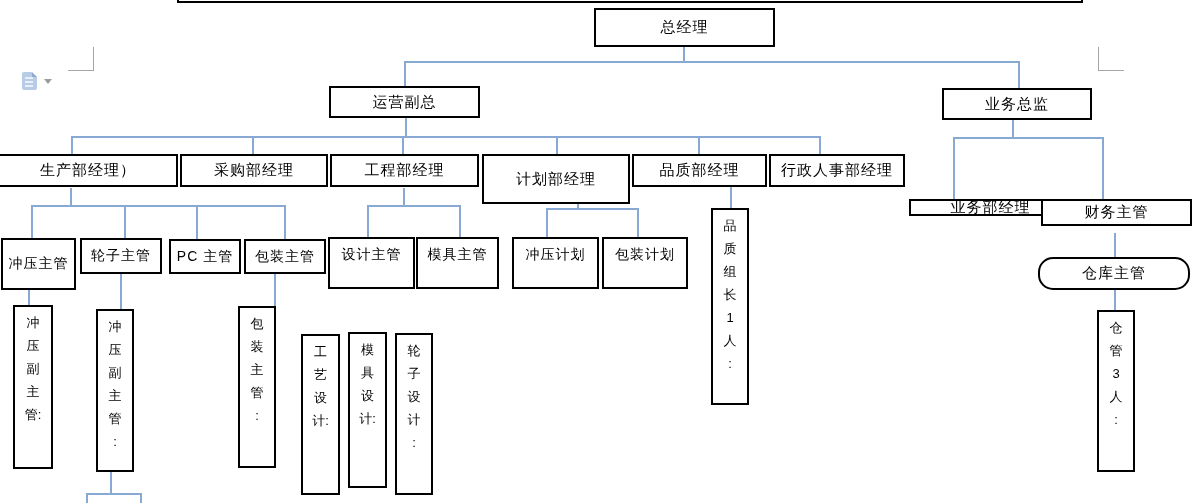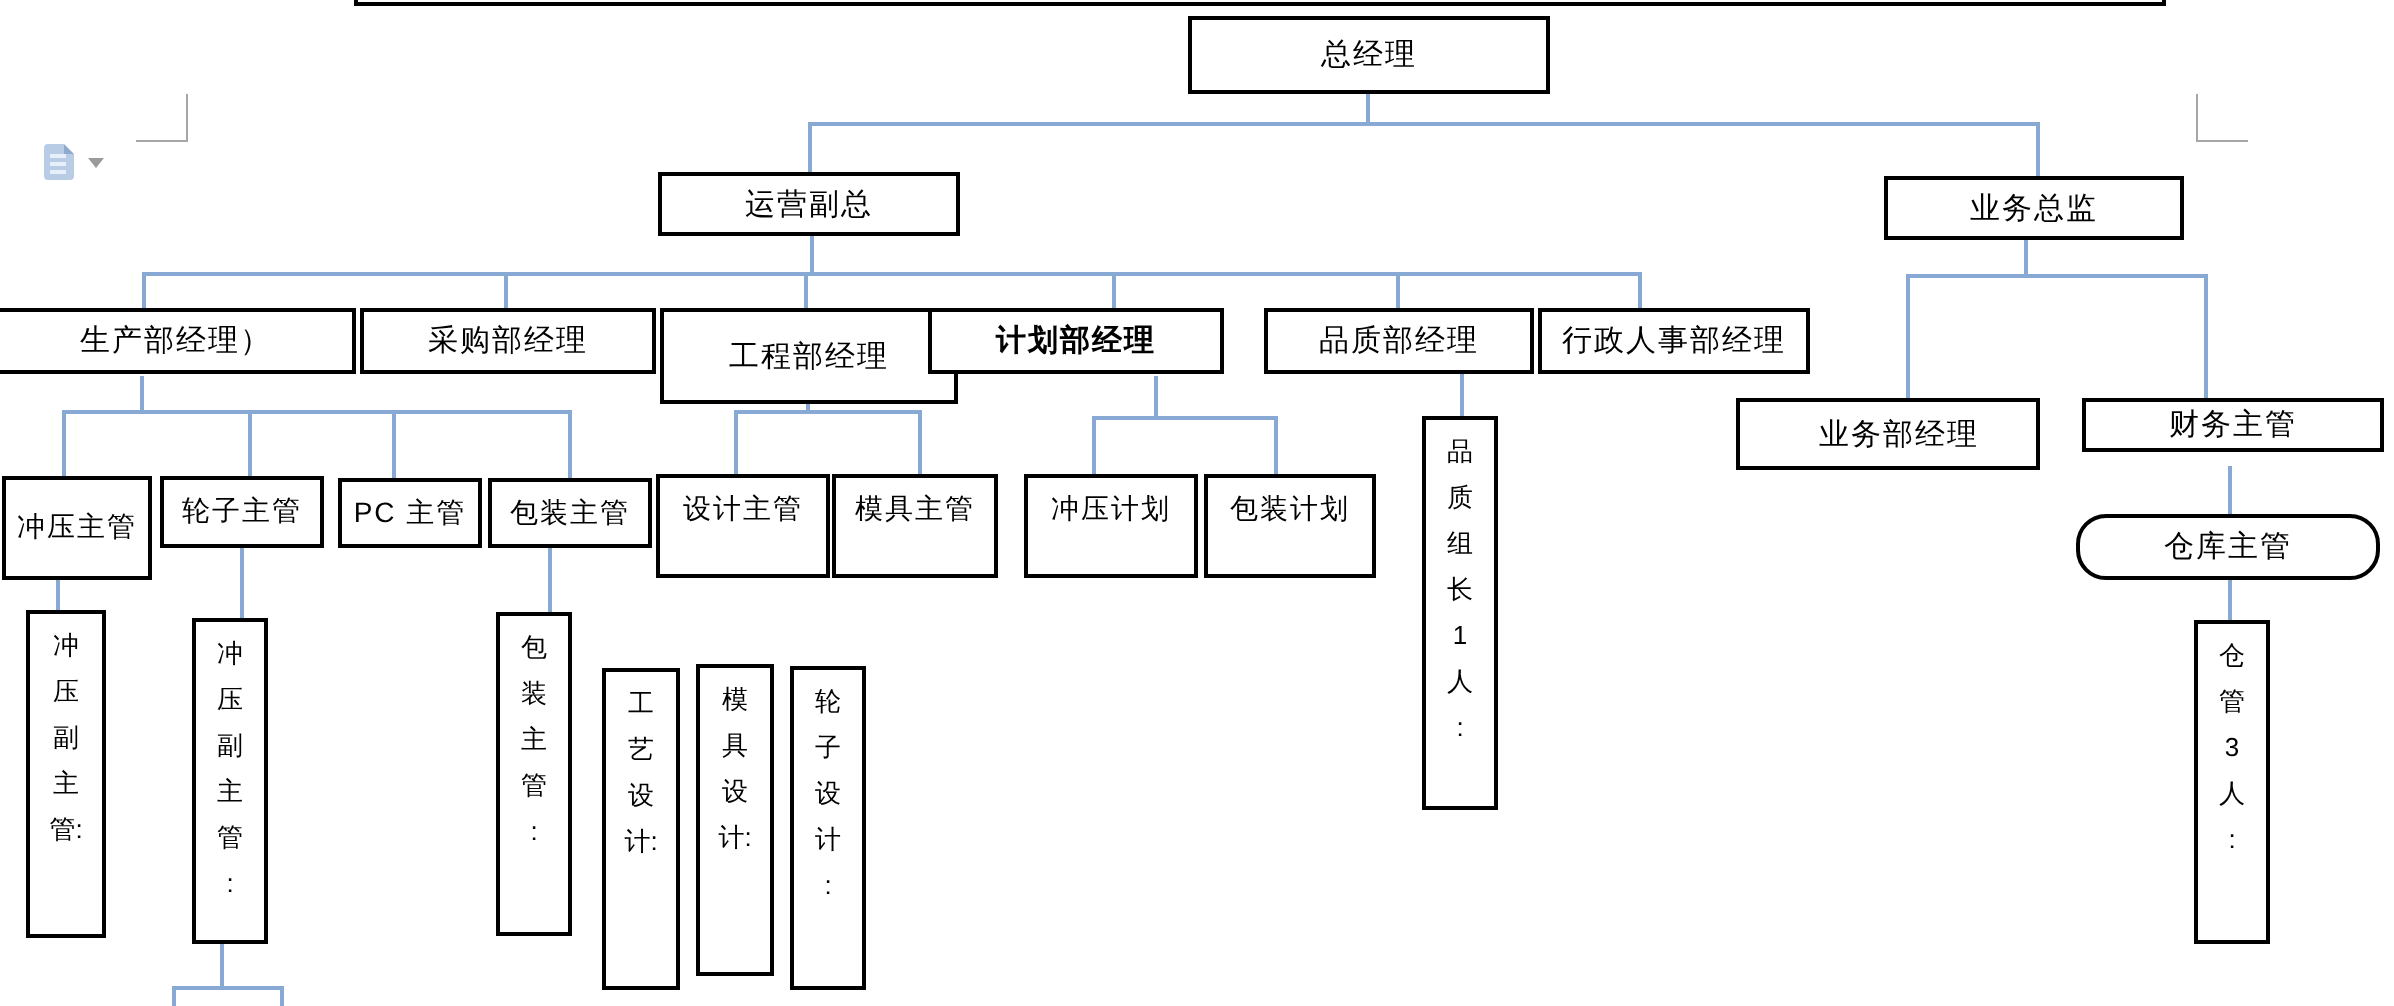--- a/index.html
+++ b/index.html
@@ -108,41 +108,41 @@
   <div class="cl" style="left:86px;top:493px;width:2px;height:10px;"></div>
   <div class="cl" style="left:140px;top:493px;width:2px;height:10px;"></div>
 
   <div class="node" style="left:594px;top:8px;width:181px;height:39px;">总经理</div>
 
   <div class="node" style="left:329px;top:86px;width:151px;height:32px;">运营副总</div>
   <div class="node" style="left:942px;top:88px;width:150px;height:32px;">业务总监</div>
 
   <div class="node" style="left:-2px;top:154px;width:180px;height:33px;">生产部经理）</div>
   <div class="node" style="left:180px;top:154px;width:148px;height:33px;">采购部经理</div>
-  <div class="node" style="left:330px;top:154px;width:149px;height:48px;">工程部经理</div>
-  <div class="node" style="left:464px;top:154px;width:148px;height:33px;font-weight:bold;">计划部经理</div>
+  <div class="node" style="left:330px;top:154px;width:149px;height:33px;">工程部经理</div>
+  <div class="node" style="left:482px;top:154px;width:148px;height:50px;">计划部经理</div>
   <div class="node" style="left:632px;top:154px;width:135px;height:33px;">品质部经理</div>
   <div class="node" style="left:769px;top:154px;width:136px;height:33px;">行政人事部经理</div>
 
-  <div class="node" style="left:868px;top:199px;width:152px;height:36px;padding-left:11px;">业务部经理</div>
+  <div class="node" style="left:909px;top:199px;width:152px;height:17px;padding-left:11px;">业务部经理</div>
   <div class="node" style="left:1041px;top:199px;width:151px;height:27px;">财务主管</div>
   <div class="node" style="left:1038px;top:257px;width:152px;height:33px;border-radius:15px;">仓库主管</div>
 
   <div class="node sm" style="left:1px;top:238px;width:75px;height:52px;">冲压主管</div>
   <div class="node sm" style="left:80px;top:238px;width:82px;height:36px;">轮子主管</div>
   <div class="node sm" style="left:169px;top:239px;width:72px;height:35px;">PC 主管</div>
   <div class="node sm" style="left:244px;top:239px;width:82px;height:35px;">包装主管</div>
 
   <div class="node sm top" style="left:328px;top:237px;width:87px;height:52px;">设计主管</div>
   <div class="node sm top" style="left:416px;top:237px;width:83px;height:52px;">模具主管</div>
   <div class="node sm top" style="left:512px;top:237px;width:87px;height:52px;">冲压计划</div>
   <div class="node sm top" style="left:602px;top:237px;width:86px;height:52px;">包装计划</div>
 
   <div class="vnode" style="left:13px;top:305px;width:40px;height:164px;">冲压副主管:</div>
   <div class="vnode" style="left:96px;top:309px;width:38px;height:163px;">冲压副主管:</div>
-  <div class="vnode" style="left:248px;top:306px;width:38px;height:162px;">包装主管:</div>
+  <div class="vnode" style="left:238px;top:306px;width:38px;height:162px;">包装主管:</div>
   <div class="vnode" style="left:301px;top:334px;width:39px;height:161px;">工艺设计:</div>
   <div class="vnode" style="left:348px;top:332px;width:39px;height:156px;">模具设计:</div>
   <div class="vnode" style="left:395px;top:333px;width:38px;height:162px;">轮子设计:</div>
   <div class="vnode" style="left:711px;top:208px;width:38px;height:197px;">品质组长1人:</div>
   <div class="vnode" style="left:1097px;top:310px;width:38px;height:162px;">仓管3人:</div>
 
 </div>
 
 </body></html>

